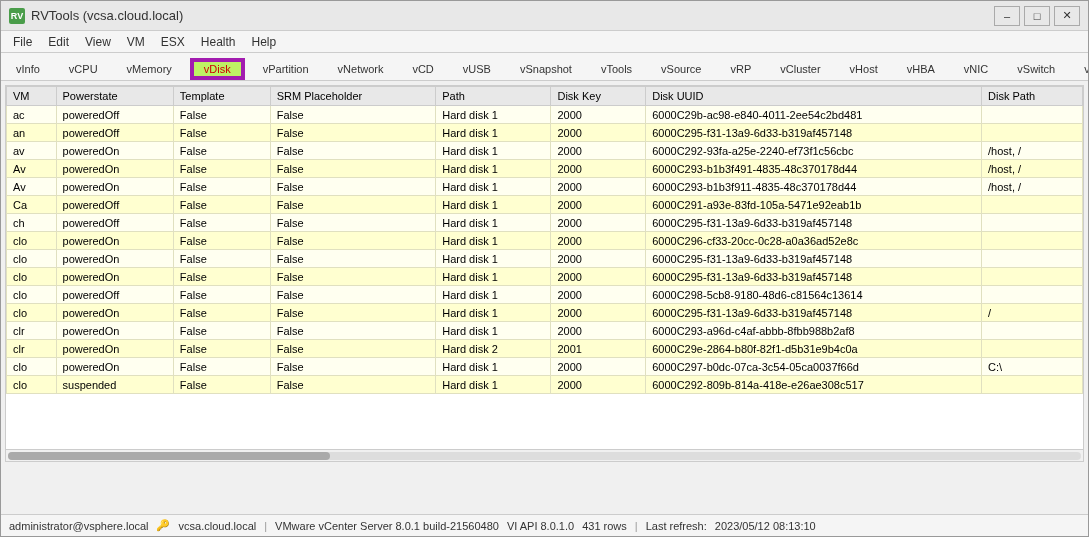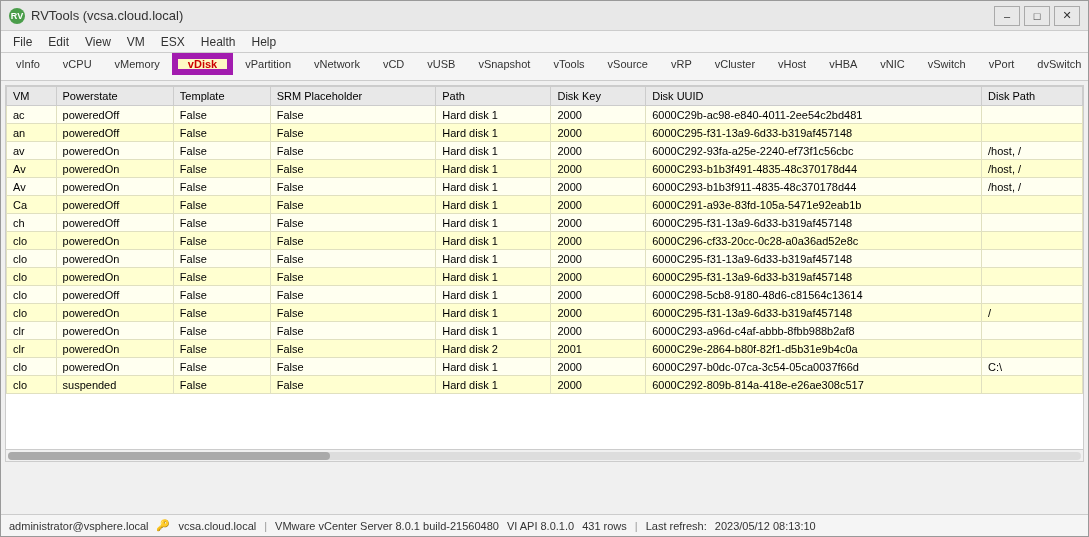--- a/index.html
+++ b/index.html
@@ -31,21 +31,21 @@
     }
     .title-bar-left {
       display: flex;
       align-items: center;
       gap: 6px;
     }
     .title-icon {
       width: 16px;
       height: 16px;
       background: #4a9d4a;
-      border-radius: 8px;
+      border-radius: 2px;
       display: flex;
       align-items: center;
       justify-content: center;
       color: white;
       font-size: 9px;
       font-weight: bold;
     }
     .title-text {
       font-size: 13px;
       color: #333;
@@ -81,42 +81,42 @@
       color: #333;
       font-size: 12px;
       height: 22px;
       display: flex;
       align-items: center;
     }
     .toolbar {
       background: #f5f5f5;
       height: 28px;
       display: flex;
-      align-items: flex-start;
+      align-items: flex-end;
       border-bottom: 1px solid #ccc;
       padding: 0 4px;
-      gap: 1px;
+      gap: 7px;
       overflow: hidden;
     }
     .tab-btn {
       padding: 3px 10px;
       height: 22px;
       border: 1px solid transparent;
       background: transparent;
       cursor: pointer;
       font-size: 11px;
       color: #333;
       white-space: nowrap;
       display: flex;
       align-items: center;
     }
     .tab-btn.active {
-      background: #fef9c3;
-      border: 6px solid #a21caf;
-      font-weight: bold;
+      background: #bef264;
+      border: 4px solid #a21caf;
+      font-weight: normal;
       color: #cc0000;
     }
     .content-area {
       flex: 1;
       overflow: hidden;
       display: flex;
       flex-direction: column;
       background: white;
       margin: 4px;
       border: 1px solid #ccc;

